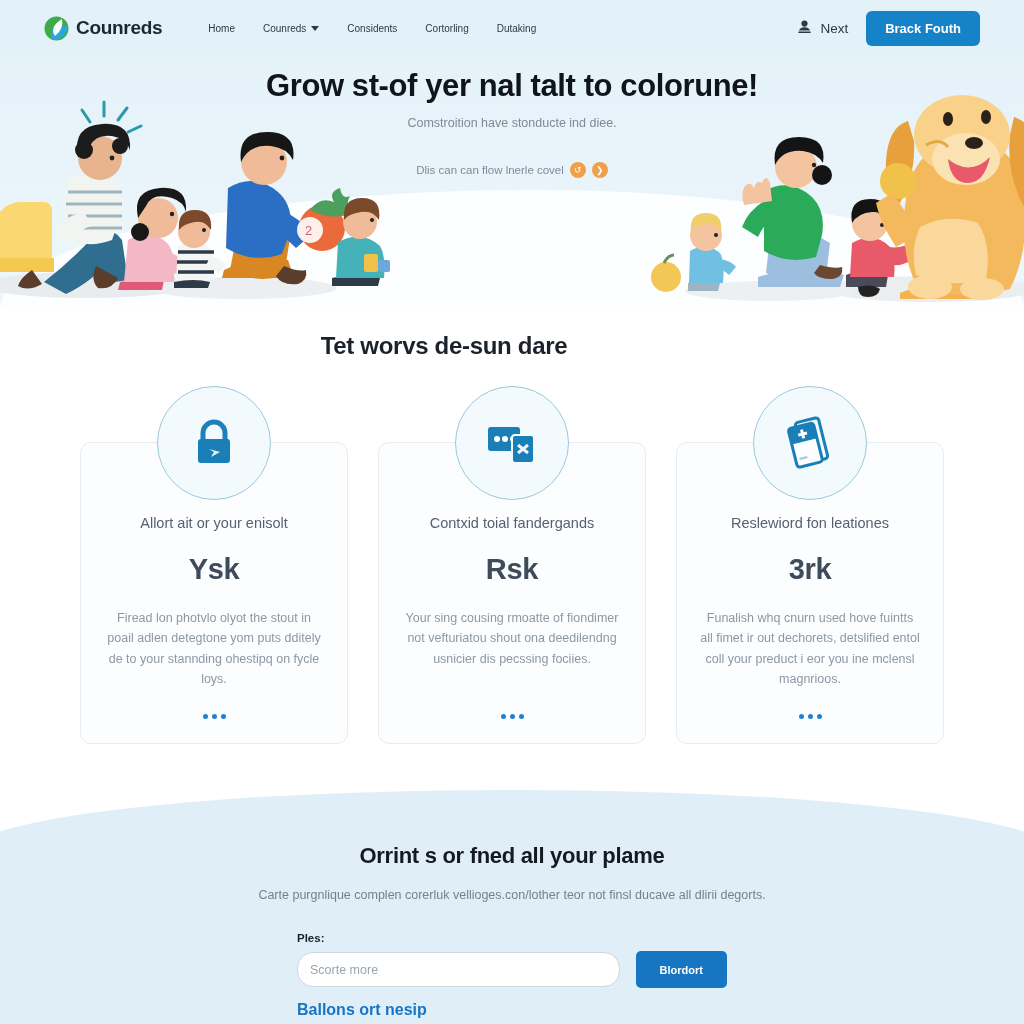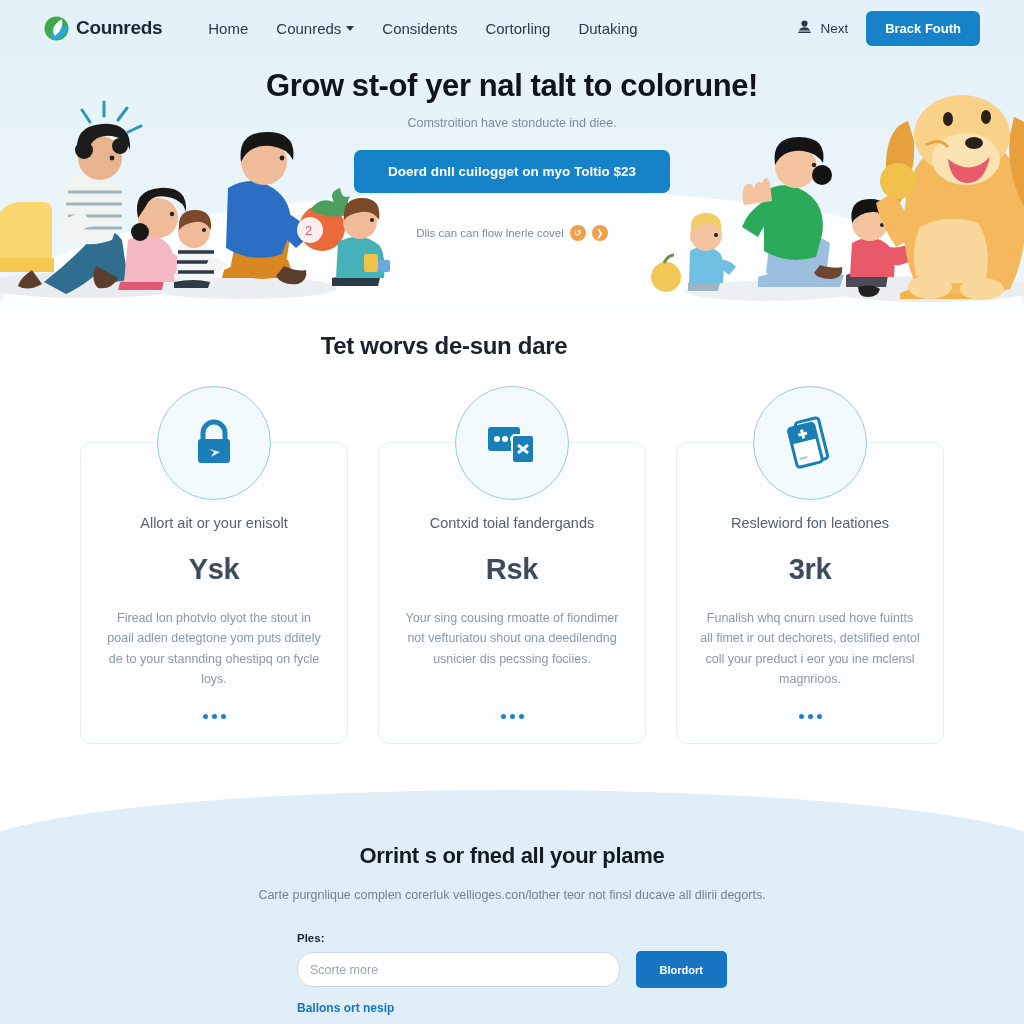--- a/index.html
+++ b/index.html
@@ -16,21 +16,21 @@
     position: absolute; top:0; left:0; width:1024px; height:56px;
     display:flex; align-items:center; padding:0 44px;
     background:#e3f1f8; z-index:40;
   }
   .brand { display:flex; align-items:center; gap:7px; }
   .brand-mark { width:25px; height:25px; position:relative; }
   .brand-name { font-size:19px; font-weight:700; color:#1b2733; letter-spacing:-0.3px; }
 
   .nav { display:flex; align-items:center; gap:28px; margin-left:46px; }
   .nav-item {
-    font-size:15px; color:#2c3a47; white-space:nowrap;
+    font-size:10px; color:#2c3a47; white-space:nowrap;
     display:flex; align-items:center; gap:5px; cursor:pointer;
   }
   .caret { width:0;height:0;border-left:4px solid transparent;border-right:4px solid transparent;border-top:5px solid #2c3a47; }
 
   .header-right { margin-left:auto; display:flex; align-items:center; gap:18px; }
   .user-chip { display:flex; align-items:center; gap:8px; font-size:13.5px; color:#2c3a47; cursor:pointer; }
   .cta-btn {
     background:#1683c8; color:#fff; font-size:13px; font-weight:700;
     padding:10px 19px; border-radius:6px; border:none; cursor:pointer; white-space:nowrap;
   }
@@ -105,21 +105,21 @@
     flex:1; height:35px; border:1px solid #cdd7de; border-radius:16px;
     background:#fff; padding:0 12px; font-size:12.5px; color:#3b4753;
     font-family:"Liberation Sans", sans-serif;
   }
   .form-input::placeholder { color:#9aa6b2; }
   .form-btn {
     background:#1775c2; color:#fff; border:none; border-radius:5px;
     padding:0 24px; height:37px; font-size:11px; font-weight:700; cursor:pointer;
     font-family:"Liberation Sans", sans-serif;
   }
-  .form-link { margin-top:13px; font-size:12px; font-weight:700; color:#1775c2; cursor:pointer; display:inline-block; }
+  .form-link { margin-top:13px; font-size:16px; font-weight:700; color:#1775c2; cursor:pointer; display:inline-block; }
 </style>
 </head>
 <body>
 
 <div class="page">
 
   <div class="hero">
     <div class="hero-ground"></div>
 
     <svg class="illus" style="left:-8px; bottom:10px;" width="400" height="230" viewBox="0 0 400 230">
@@ -259,21 +259,20 @@
         <path d="M262 134 q16 20 26 42 l-22 12 q-16 -24 -20 -44z" fill="#f4b95c"></path>
 
         <ellipse cx="300" cy="228" rx="22" ry="12" fill="#fad79a"></ellipse>
         <ellipse cx="352" cy="230" rx="22" ry="11" fill="#fad79a"></ellipse>
       </g>
     </svg>
 
     <div class="hero-copy">
       <div class="hero-title">Grow st-of yer nal talt to colorune!</div>
       <div class="hero-sub">Comstroition have stonducte ind diee.</div>
-      <button class="hero-btn">Doerd dnll cuilogget on myo Toltio $23</button>
       <div class="hero-note">
         <span>Dlis can can flow lnerle covel</span>
         <span class="badge">↺</span>
         <span class="badge">❯</span>
       </div>
     </div>
   </div>
 
   <div class="header">
     <div class="brand">

